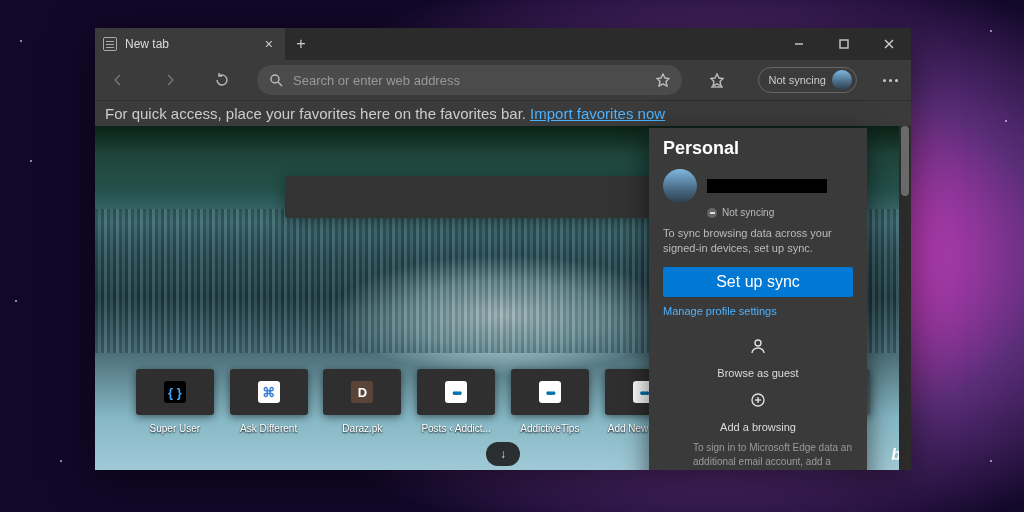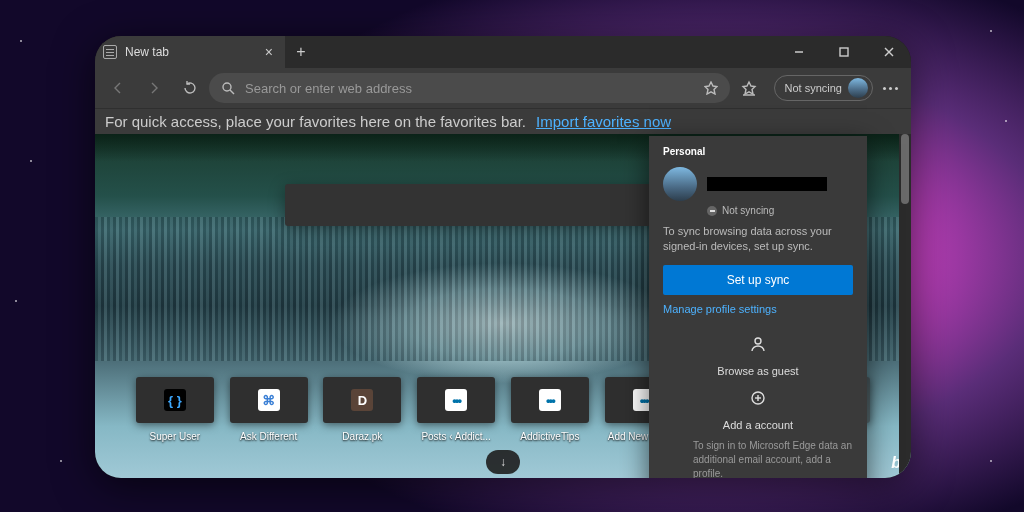--- a/index.html
+++ b/index.html
@@ -8,56 +8,55 @@
     background: radial-gradient(ellipse 60% 70% at 70% 50%, #ff5de0 0%, #c33fbc 30%, #5a2d78 55%, #12082a 85%);
     position: relative;
   }
   
   .star { position:absolute; width:2px; height:2px; background:#fff; border-radius:50%; opacity:.7;}
   .s1{top:40px;left:20px}.s2{top:160px;left:30px}.s3{top:300px;left:15px}.s4{top:460px;left:60px}
   .s5{top:30px;left:990px}.s6{top:120px;left:1005px}.s7{top:460px;left:990px}
 
   .window {
     position: absolute;
-    left: 95px; top: 36px;
+    left: 95px; top: 28px;
     width: 816px; height: 442px;
     background: #1f1f1f;
     box-shadow: 0 8px 40px rgba(0,0,0,0.6);
     display: flex; flex-direction: column;
     overflow: hidden;
-    border-radius: 26px;
   }
 
   
   .titlebar { height: 32px; background: #2b2b2b; display:flex; align-items:stretch; }
   .tab { width: 190px; background:#3b3b3b; display:flex; align-items:center; padding:0 8px; gap:8px; color:#ddd; font-size:12px; }
   .tab-icon { width:14px; height:14px; border:1px solid #aaa; border-radius:2px; display:flex;align-items:center;justify-content:center;}
   .tab-icon::before{content:""; width:8px;height:1px;background:#aaa;box-shadow:0 3px 0 #aaa,0 -3px 0 #aaa;}
   .tab .spacer{flex:1}
   .tab-close{color:#ccc; font-size:14px; padding:0 4px;}
   .newtab { width:32px; display:flex;align-items:center;justify-content:center;color:#ccc;font-size:16px;}
   .titlebar .flex{flex:1}
   .winbtn{width:45px;display:flex;align-items:center;justify-content:center;color:#ccc;}
   .winbtn svg{width:10px;height:10px}
 
   
-  .toolbar{height:40px;background:#3b3b3b;display:flex;align-items:center;padding:0 6px;gap:2px;}
+  .toolbar{height:40px;background:#3b3b3b;display:flex;align-items:center;padding:0 6px;gap:18px;}
   .tbtn{width:34px;height:30px;display:flex;align-items:center;justify-content:center;color:#bbb;border-radius:3px;}
   .tbtn.dim{color:#777}
   .addr{flex:1;height:30px;background:#4b4b4b;border-radius:15px;display:flex;align-items:center;padding:0 12px;gap:10px;color:#bbb;font-size:13px;}
   .addr .search-icon,.addr .star-icon{display:flex}
   .addr .placeholder{flex:1;color:#999}
   .pill{height:26px;border:1px solid #666;border-radius:13px;display:flex;align-items:center;padding:0 4px 0 10px;gap:6px;color:#ccc;font-size:11px;margin-left:6px;}
   .avatar{width:20px;height:20px;border-radius:50%;background:linear-gradient(180deg,#7eb8e0 0%,#4a6a85 60%,#2d3e4d 100%);}
   .menu-dots{width:30px;display:flex;align-items:center;justify-content:center;color:#ccc;gap:3px;}
   .menu-dots span{width:3px;height:3px;background:#ccc;border-radius:50%}
 
   
   .favbar{height:26px;background:#3b3b3b;display:flex;align-items:center;padding:0 10px;color:#ccc;font-size:15px;border-top:1px solid #2f2f2f}
-  .favbar .link{color:#4db2ff;text-decoration:underline;margin-left:10px;text-align:right;}
+  .favbar .link{color:#4db2ff;text-decoration:underline;margin-left:4px;text-align:right;}
 
   
   .content{flex:1;position:relative;overflow:hidden;background:#000;}
   .bg{
     position:absolute;inset:0;
     background:
       linear-gradient(180deg, rgba(8,30,20,0.85) 0%, rgba(8,30,20,0) 8%),
       radial-gradient(ellipse 30% 25% at 50% 55%, rgba(245,255,255,0.9) 0%, rgba(200,235,240,0.6) 40%, rgba(60,110,120,0) 70%),
       linear-gradient(180deg, #1a3b2e 0%, #24504a 18%, #3f6e73 28%, #2a4850 38%, #1c3038 50%, #86b8c5 85%, #a0c9d6 100%);
   }
@@ -86,29 +85,29 @@
   .scrollbar .thumb{position:absolute;left:2px;right:2px;top:0;height:70px;background:#6a6a6a;border-radius:4px;}
 
   
   .flyout{
     position:absolute; right:44px; top:100px;
     width:218px; background:#3a3a3a; color:#ddd;
     box-shadow:0 8px 26px rgba(0,0,0,.6);
     padding:10px 14px 14px; font-size:11px;
     z-index:10;
   }
-  .flyout h3{font-size:10px;font-weight:600;color:#fff;margin-bottom:10px;}
+  .flyout h3{font-size:18px;font-weight:600;color:#fff;margin-bottom:10px;}
   .profrow{display:flex;gap:10px;align-items:center;margin-bottom:4px;}
   .profrow .avatar{width:34px;height:34px}
   .profrow .black{background:#000;height:14px;width:120px;}
   .status{display:flex;align-items:center;gap:5px;color:#bbb;margin:2px 0 8px 44px;font-size:10px}
   .status .dot{width:10px;height:10px;border-radius:50%;background:#666;display:flex;align-items:center;justify-content:center;}
   .status .dot::before{content:"";width:5px;height:2px;background:#ddd}
   .desc{color:#bbb;line-height:1.4;margin-bottom:10px;}
-  .bluebtn{background:#0078d4;color:#fff;height:30px;border:none;width:100%;font-size:12px;border-radius:2px;margin-bottom:8px;}
+  .bluebtn{background:#0078d4;color:#fff;height:30px;border:none;width:100%;font-size:16px;border-radius:2px;margin-bottom:8px;}
   .linkline{color:#4db2ff;font-size:11px;margin-bottom:14px;display:block;}
   .frow{display:flex;align-items:center;gap:12px;padding:6px 0;flex-direction:column;}
   .frow .ficon{width:18px;height:18px;display:flex;align-items:center;justify-content:center;color:#ddd}
   .smalldesc{color:#9a9a9a;font-size:10px;line-height:1.4;margin:2px 0 0 30px;}
 
   svg{stroke:currentColor;fill:none;stroke-width:1.4}
 </style>
 </head>
 <body>
 
@@ -290,18 +289,18 @@
       <span>Browse as guest</span>
     </div>
     <div class="frow">
       <span class="ficon">
           <svg width="16" height="16" viewBox="0 0 16 16">
             <circle cx="8" cy="8" r="6"></circle>
             <line x1="8" y1="5" x2="8" y2="11"></line>
             <line x1="5" y1="8" x2="11" y2="8"></line>
           </svg>
         </span>
-      <span>Add a account</span>
+      <span>Add a browsing</span>
     </div>
     <div class="smalldesc">To sign in to Microsoft Edge data an additional email account, add a profile.</div>
   </div>
 
 </div>
 
 </body></html>

